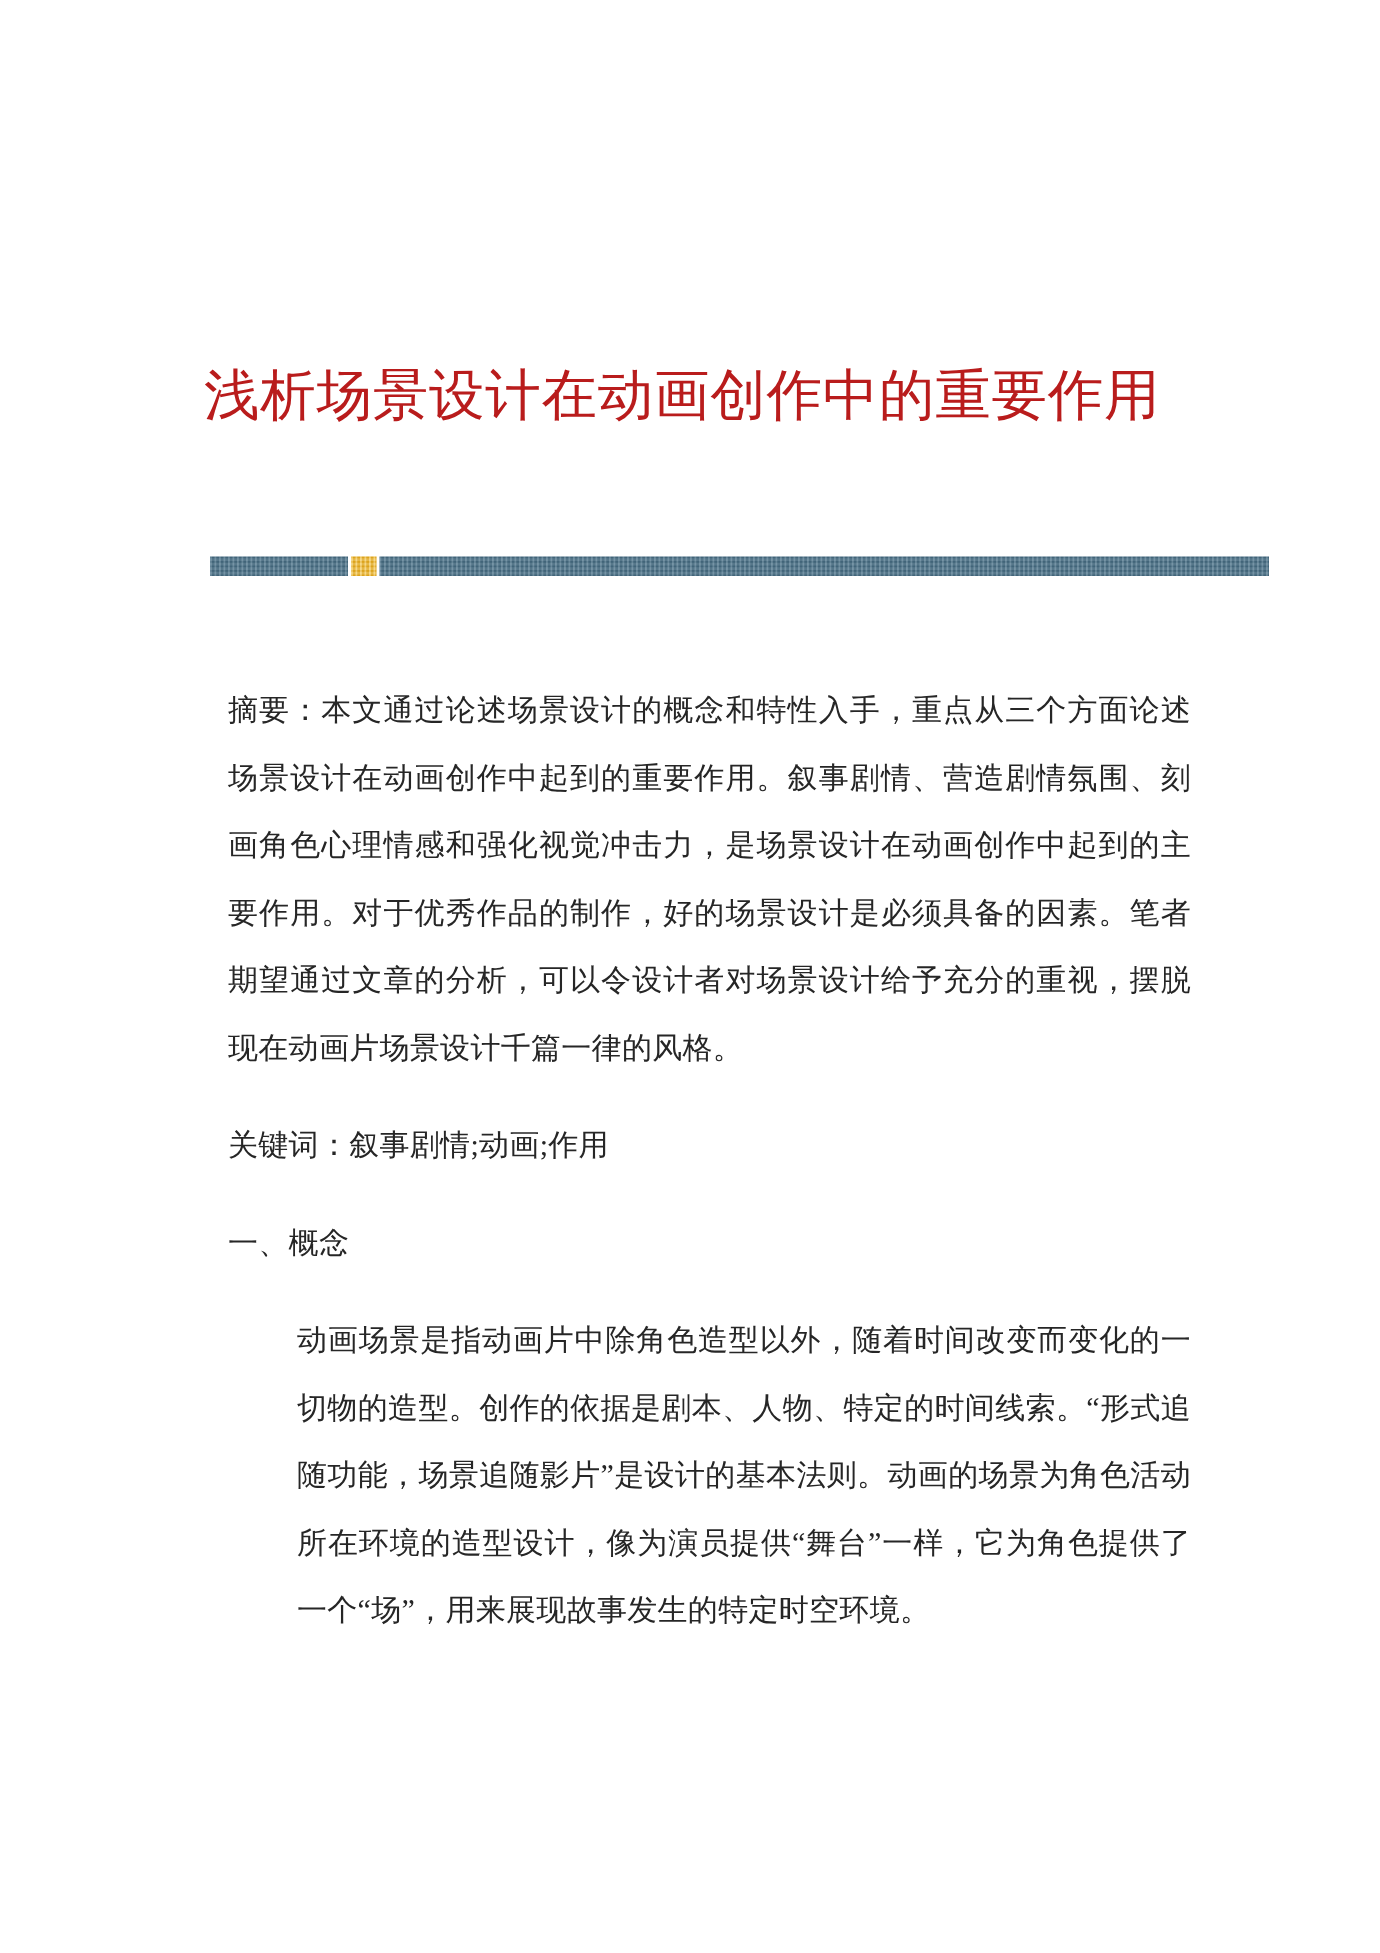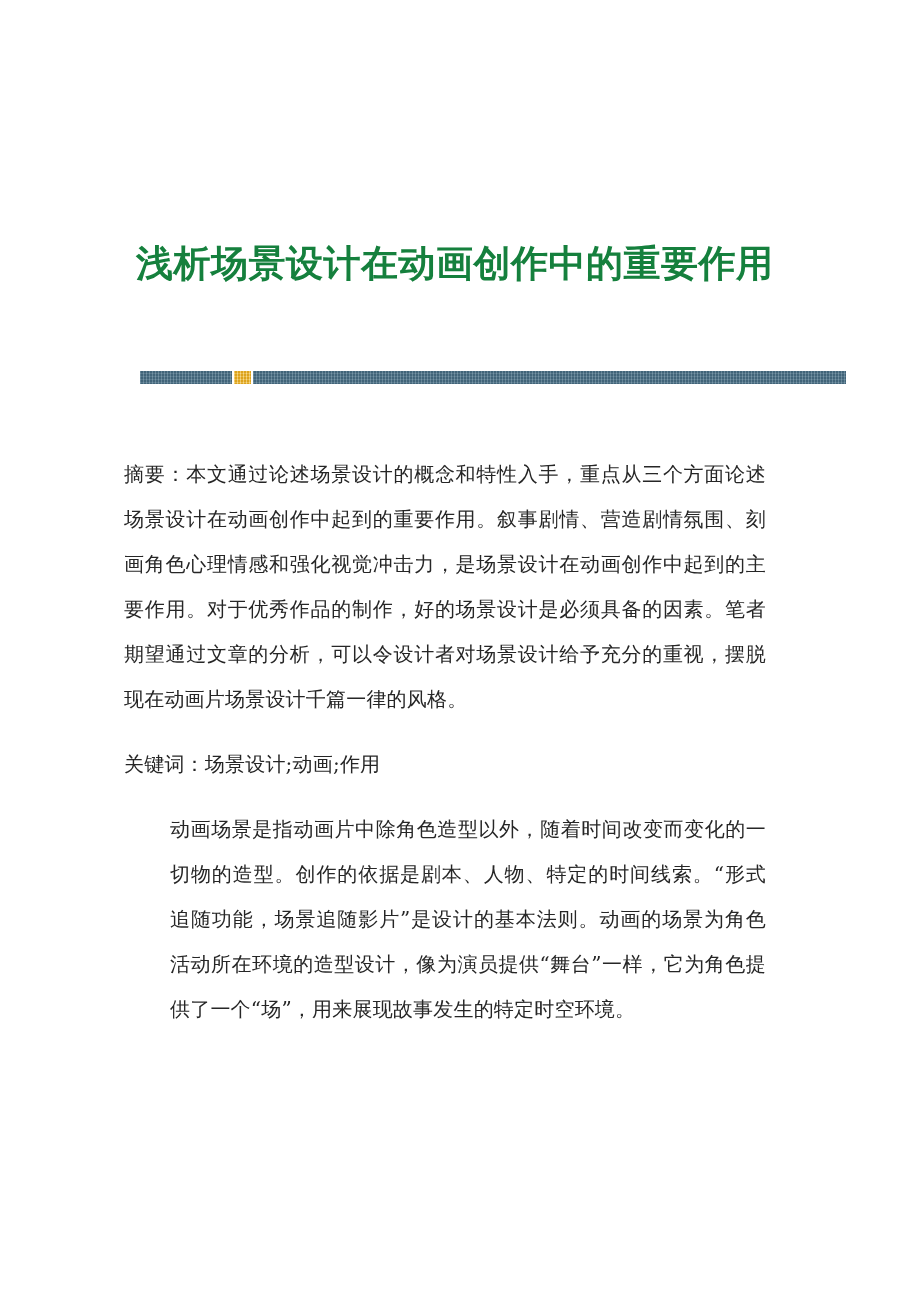--- a/index.html
+++ b/index.html
@@ -28,24 +28,24 @@
   }
 
   
   .doc-title {
     position: absolute;
     left: 136px;
     top: 214px;
     width: 660px;
     font-family: "DejaVu Sans", "Liberation Sans", sans-serif;
     font-size: 37px;
-    font-weight: bold;
+    font-weight: normal;
     line-height: 50px;
     letter-spacing: 0.5px;
-    color: #15803d;
+    color: #b91c1c;
     white-space: nowrap;
   }
 
   
   .divider {
     position: absolute;
     left: 140px;
     top: 371px;
     width: 706px;
     height: 13px;
@@ -72,23 +72,24 @@
     background-image:
       linear-gradient(90deg, rgba(255,255,255,0.30) 50%, rgba(160,100,0,0.16) 50%),
       linear-gradient(0deg, rgba(255,255,255,0.22) 50%, rgba(160,100,0,0.10) 50%);
     background-size: 3px 3px, 3px 3px;
     box-shadow: 0 0 0 1px #ffffff;
   }
 
   
   .content {
     position: absolute;
-    left: 124px;
+    left: 152px;
     top: 452px;
     width: 642px;
+    font-family: Liberation Serif, serif;
   }
   .para {
     font-size: 20px;
     line-height: 45px;
     text-align: justify;
     text-justify: inter-ideograph;
     color: #262626;
     margin: 0;
     letter-spacing: 0.2px;
   }
@@ -106,19 +107,20 @@
 
   <div class="divider">
     <div class="seg seg-left"></div>
     <div class="accent"></div>
     <div class="seg seg-right"></div>
   </div>
 
   <div class="content">
     <p class="para abstract">摘要：本文通过论述场景设计的概念和特性入手，重点从三个方面论述场景设计在动画创作中起到的重要作用。叙事剧情、营造剧情氛围、刻画角色心理情感和强化视觉冲击力，是场景设计在动画创作中起到的主要作用。对于优秀作品的制作，好的场景设计是必须具备的因素。笔者期望通过文章的分析，可以令设计者对场景设计给予充分的重视，摆脱现在动画片场景设计千篇一律的风格。</p>
 
-    <p class="para keywords">关键词：场景设计;动画;作用</p>
+    <p class="para keywords">关键词：叙事剧情;动画;作用</p>
 
+    <p class="para heading">一、概念</p>
 
     <p class="para body">动画场景是指动画片中除角色造型以外，随着时间改变而变化的一切物的造型。创作的依据是剧本、人物、特定的时间线索。“形式追随功能，场景追随影片”是设计的基本法则。动画的场景为角色活动所在环境的造型设计，像为演员提供“舞台”一样，它为角色提供了一个“场”，用来展现故事发生的特定时空环境。</p>
   </div>
 
 </div>
 
 </body></html>

